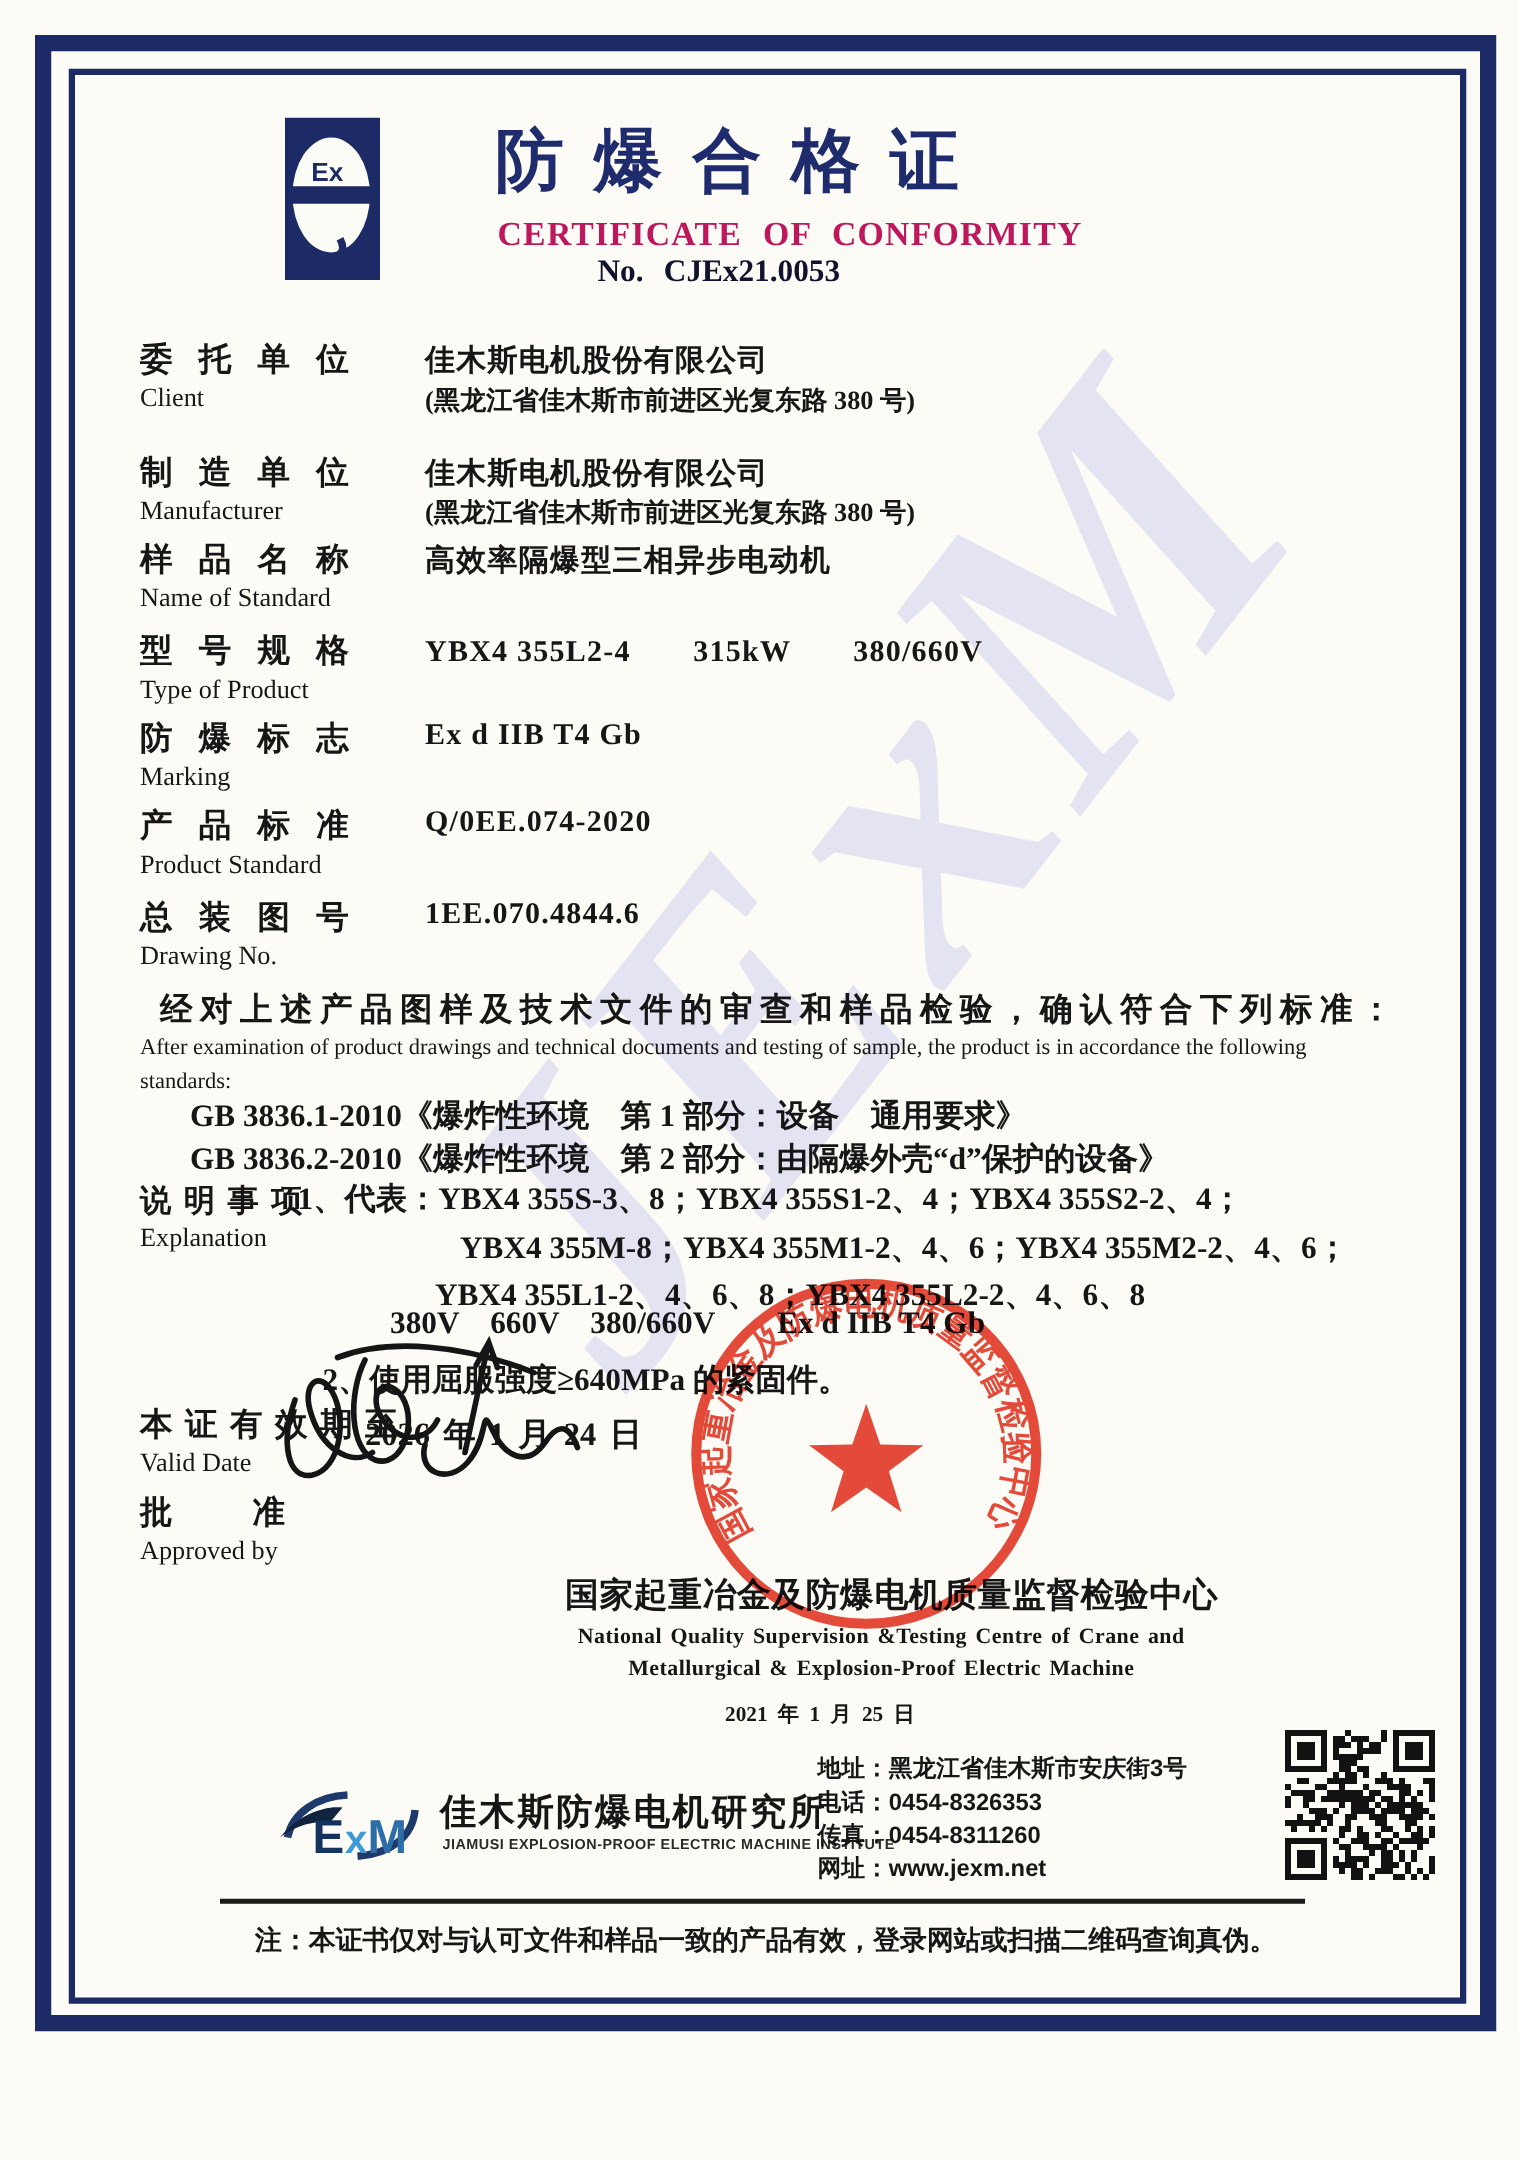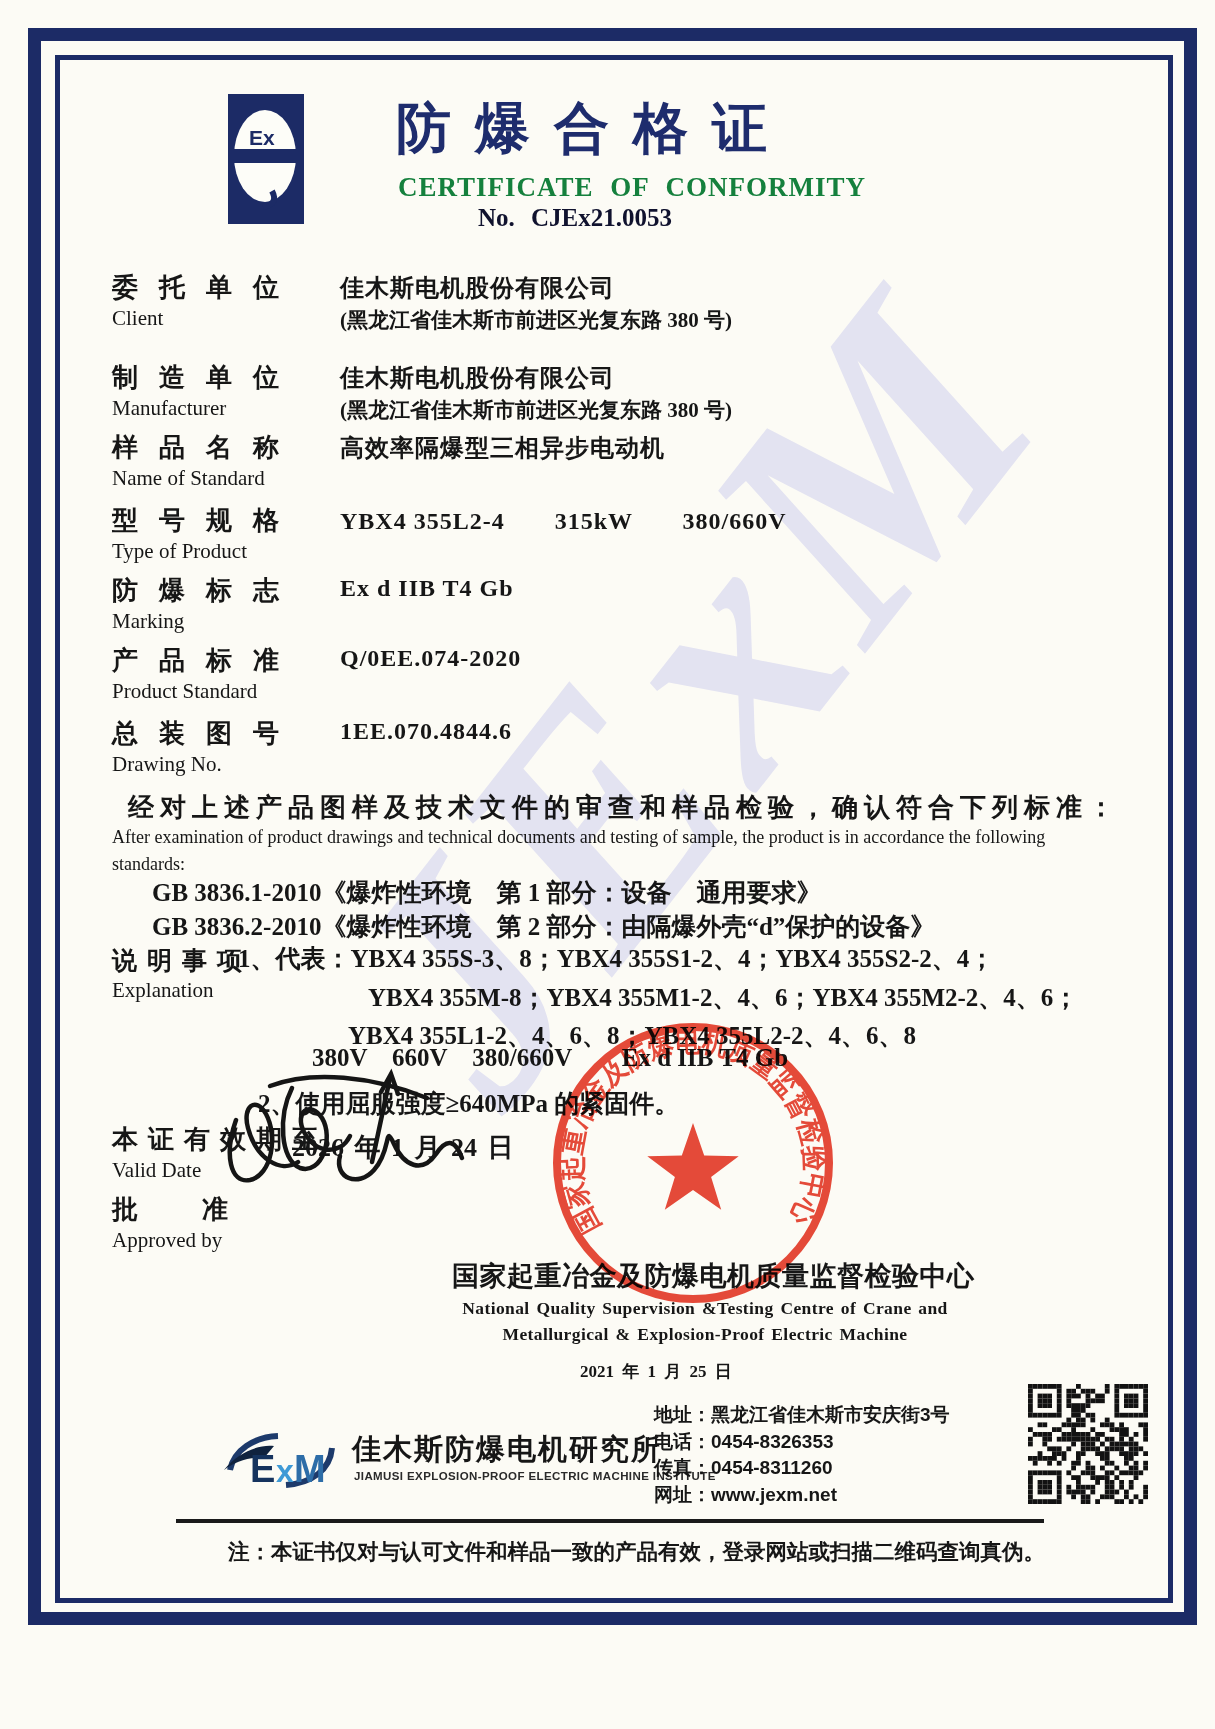--- a/index.html
+++ b/index.html
@@ -14,21 +14,21 @@
   
   .watermark{position:absolute;left:250px;top:520px;width:860px;z-index:0;
              font-size:330px;font-weight:bold;font-style:italic;letter-spacing:14px;
              color:#dbdbf0;opacity:.75;transform:rotate(-52deg);transform-origin:center;
              font-family:"Liberation Serif",serif;user-select:none;}
   .content{position:absolute;inset:0;z-index:2;}
   
   .ex-logo{left:228px;top:94px;}
   .title{left:396px;top:92px;font-size:55px;font-weight:bold;letter-spacing:24px;
          color:#1e2c6d;white-space:nowrap;}
-  .subtitle{left:398px;top:172px;font-size:27px;font-weight:bold;color:#15803d;
+  .subtitle{left:398px;top:172px;font-size:27px;font-weight:bold;color:#be185d;
             letter-spacing:1px;word-spacing:9px;white-space:nowrap;}
   .certno{left:478px;top:204px;font-size:25px;font-weight:bold;color:#10122e;
           word-spacing:10px;white-space:nowrap;}
   
   .row{position:absolute;left:0;width:100%;height:70px;}
   .lz{position:absolute;left:112px;top:0;font-size:26px;font-weight:bold;
       letter-spacing:21px;white-space:nowrap;}
   .le{position:absolute;left:112px;top:36px;font-size:21px;white-space:nowrap;}
   .lv{position:absolute;left:340px;top:2px;font-size:24px;font-weight:bold;
       letter-spacing:1px;white-space:nowrap;}
@@ -65,21 +65,21 @@
   
   .inst-logo{left:220px;top:1424px;}
   .inst-zh{left:352px;top:1430px;font-size:29px;font-weight:bold;letter-spacing:2px;
            font-family:"Liberation Sans",sans-serif;white-space:nowrap;}
   .inst-en{left:354px;top:1470px;font-size:11.5px;font-weight:bold;letter-spacing:.4px;
            font-family:"Liberation Sans",sans-serif;color:#2a2a2a;white-space:nowrap;}
   .contact{left:642px;top:1402px;font-family:"Liberation Sans",sans-serif;font-size:19px;font-weight:bold;margin-left:12px;}
   .contact .crow{height:26.5px;white-space:nowrap;}
   .qr{left:1028px;top:1384px;}
   .sep{left:176px;top:1519px;width:868px;height:4px;background:#1a1a1a;}
-  .note{left:204px;top:1537px;font-size:21.5px;font-weight:bold;white-space:nowrap;margin-left:24px;}
+  .note{left:204px;top:1537px;font-size:21.5px;font-weight:bold;white-space:nowrap;}
 </style>
 </head>
 <body>
 
 <div class="page">
 
   <div class="watermark">JExM</div>
   <div class="border-outer"></div>
   <div class="border-inner"></div>
 

